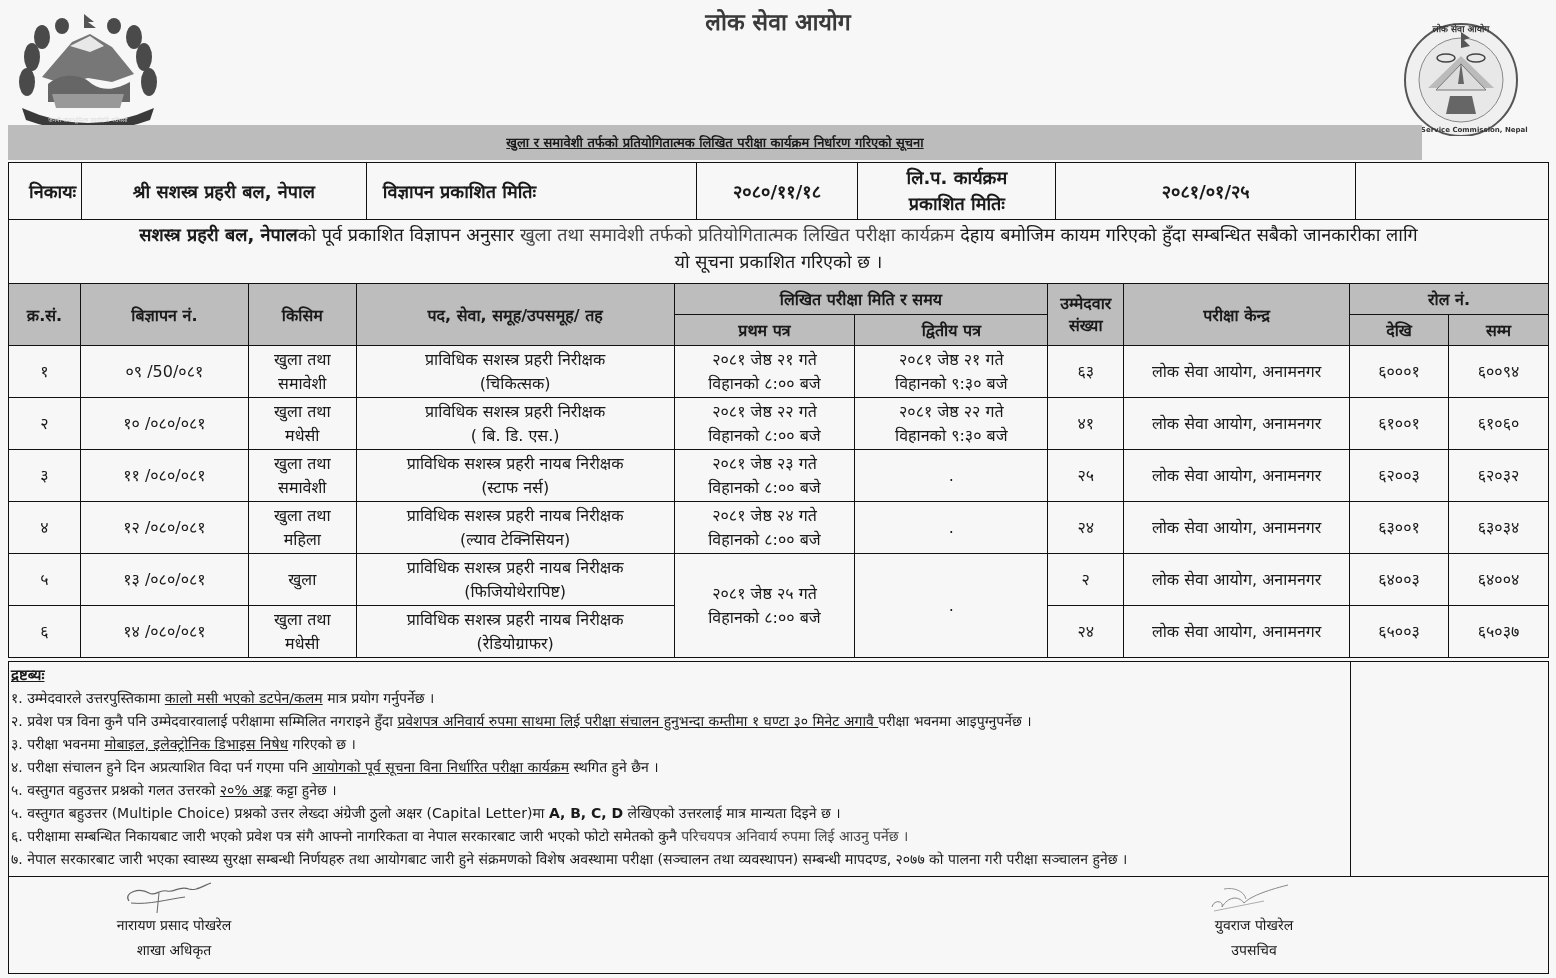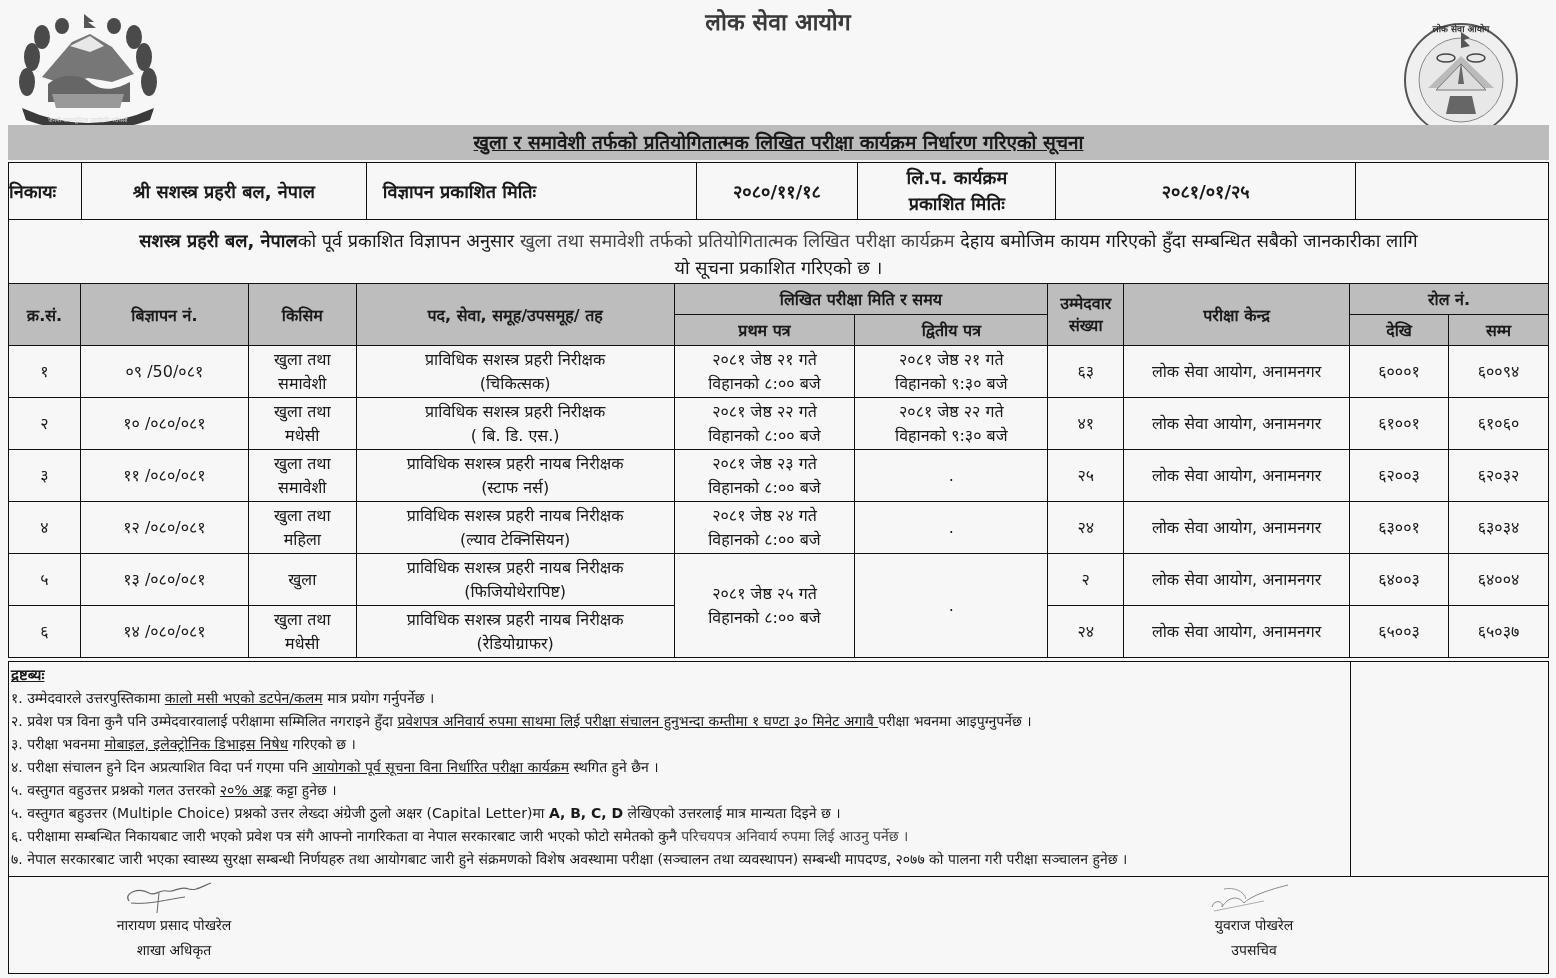--- a/index.html
+++ b/index.html
@@ -6,32 +6,32 @@
   body {
     width:1556px; height:978px; background:#f7f7f7; color:#1a1a1a;
     font-family:"DejaVu Sans", "Liberation Sans", sans-serif; position:relative; overflow:hidden;
   }
   .abs { position:absolute; }
   .emblem-left { left:12px; top:12px; width:152px; height:118px; }
   .emblem-right { left:1388px; top:18px; width:146px; height:118px; }
   .title-block { left:400px; top:4px; width:756px; text-align:center; color:#3a3a3a; font-weight:bold; }
   .title-block div { font-size:23px; line-height:36px; }
   .banner {
-    left:8px; top:125px; width:1541px; height:35px; background:#bcbcbc;
-    text-align:center; font-weight:bold; font-size:19px; line-height:35px;
+    left:8px; top:125px; width:1414px; height:35px; background:#bcbcbc;
+    text-align:center; font-weight:bold; font-size:13px; line-height:35px;
   }
   .banner span { text-decoration:underline; }
 
   table { border-collapse:collapse; position:absolute; }
   td, th { border:1.5px solid #111; padding:0; text-align:center; vertical-align:middle; }
 
   .info { left:8px; top:162px; width:1541px; }
   .info td { height:56px; font-size:18px; font-weight:bold; }
-  .info .label { text-align:left; padding-left:0; }
-  .intro { left:8px; top:218px; width:1541px; }
+  .info .label { text-align:left; padding-left:20px; }
+  .intro { left:8px; top:212px; width:1541px; }
   .intro td { height:64px; font-size:18px; line-height:27px; padding:4px 10px; border-top:none; }
   .intro b { font-weight:bold; }
   .intro .hl { color:#444; font-weight:normal; }
 
   .main { left:8px; top:283px; width:1541px; }
   .main th { background:#bdbdbd; font-size:16px; font-weight:bold; height:30px; }
   .main td { font-size:16px; line-height:24px; height:51px; }
 
   .notes { left:8px; top:661px; width:1541px;border-radius:21px; }
   .notes td { text-align:left; vertical-align:top; font-size:14px; line-height:23px; padding:2px 4px 2px 2px; height:210px; }

